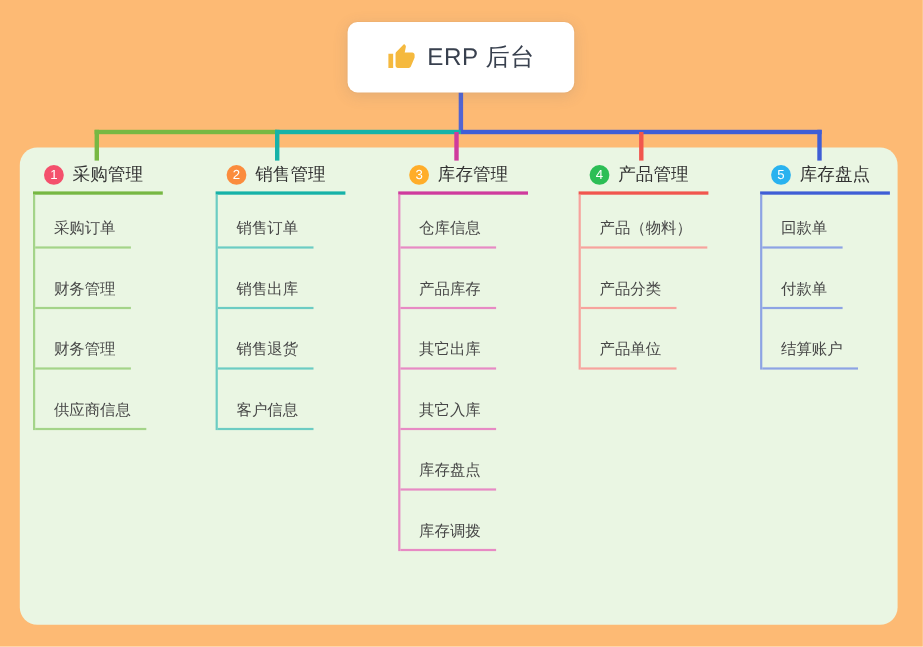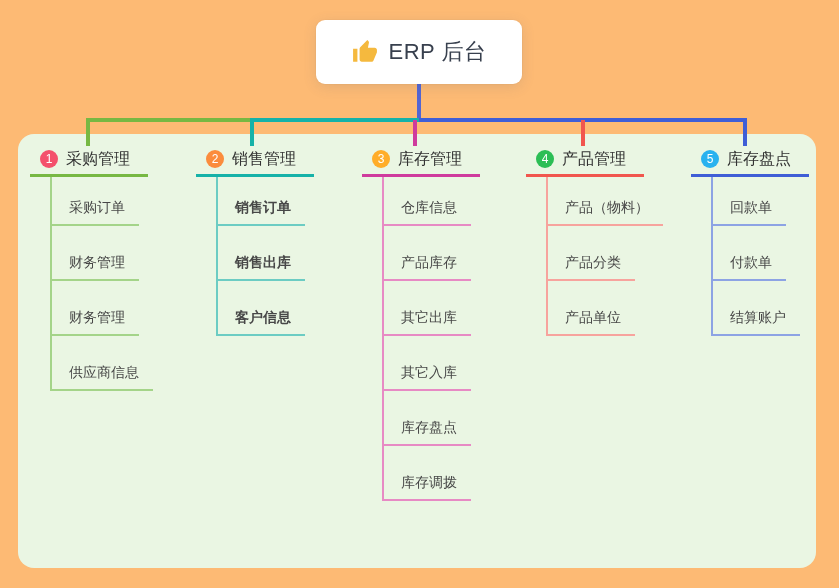--- a/index.html
+++ b/index.html
@@ -31,21 +31,21 @@
   
   .col{position:absolute;top:144px;}
   .col1{left:30px}.col2{left:196px}.col3{left:362px}.col4{left:526px}.col5{left:691px}
 
   .branch-header{display:flex;align-items:center;gap:8px;height:33px;box-sizing:border-box;
         border-bottom:3px solid;padding:0 18px 0 10px;width:max-content;
         font-size:16px;color:#333;white-space:nowrap;}
   .badge{width:18px;height:18px;flex:0 0 18px;border-radius:50%;color:#fff;font-size:12px;
         display:flex;align-items:center;justify-content:center;line-height:1;}
 
-  .children{margin-left:20px;border-left:2px solid;width:max-content;}
+  .children{margin-left:0;border-left:2px solid;width:max-content;}
   .child{width:max-content;height:55px;box-sizing:border-box;border-bottom:2px solid;
         display:flex;align-items:flex-end;padding:0 14px 7px 17px;}
   .child:first-child{height:49px;}
   .child span{font-size:14px;color:#474747;white-space:nowrap;}
 </style>
 </head>
 <body>
 
 <div class="stage">
 
@@ -87,26 +87,29 @@
           <span>供应商信息</span>
         </div>
     </div>
   </div>
 
   <div class="col col2">
     <div class="branch-header" style="border-color: rgb(22, 178, 168);">
       <span class="badge" style="background: rgb(251, 140, 61);">2</span>
       <span>销售管理</span>
     </div>
-    <div class="children" style="color: rgb(108, 204, 195); font-weight: bold;">
+    <div class="children" style="color: rgb(108, 204, 195);">
       <div class="child">
           <span>销售订单</span>
         </div>
       <div class="child">
           <span>销售出库</span>
+        </div>
+      <div class="child">
+          <span>销售退货</span>
         </div>
       <div class="child">
           <span>客户信息</span>
         </div>
     </div>
   </div>
 
   <div class="col col3">
     <div class="branch-header" style="border-color: rgb(207, 59, 157);">
       <span class="badge" style="background: rgb(255, 173, 41);">3</span>

